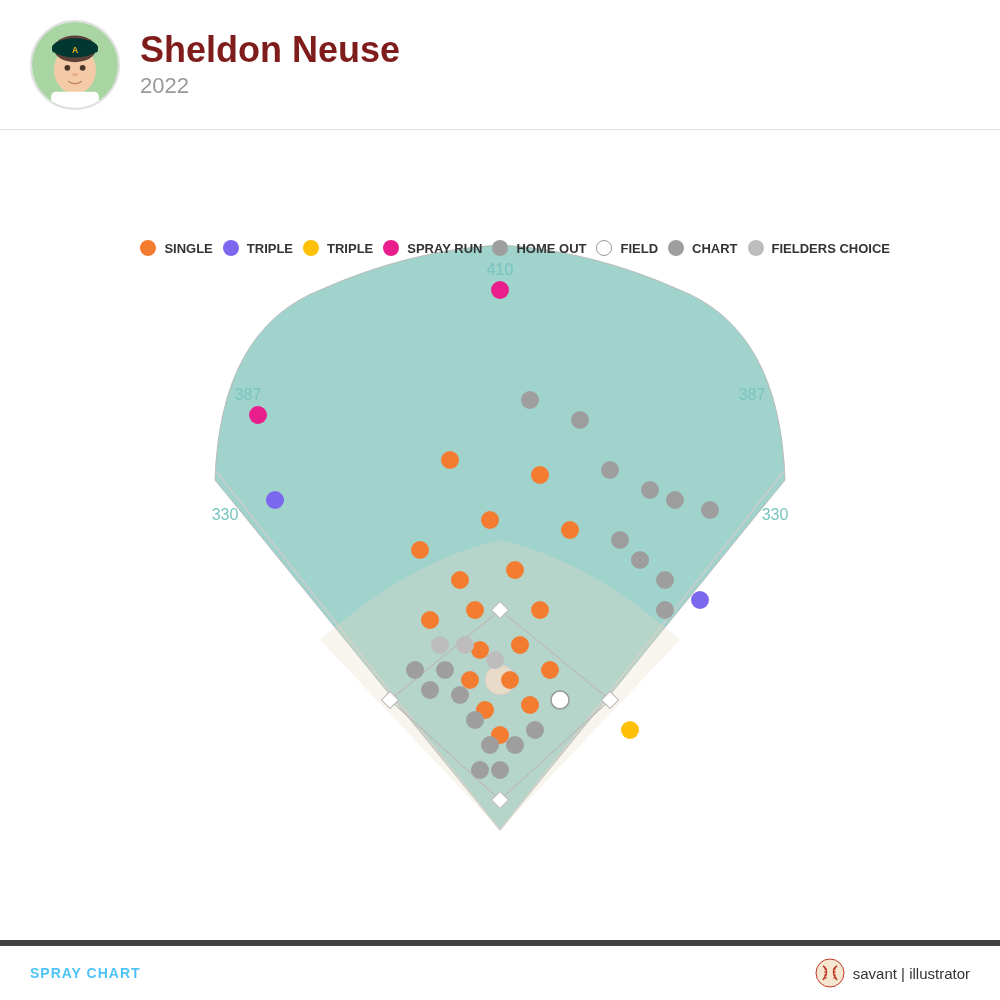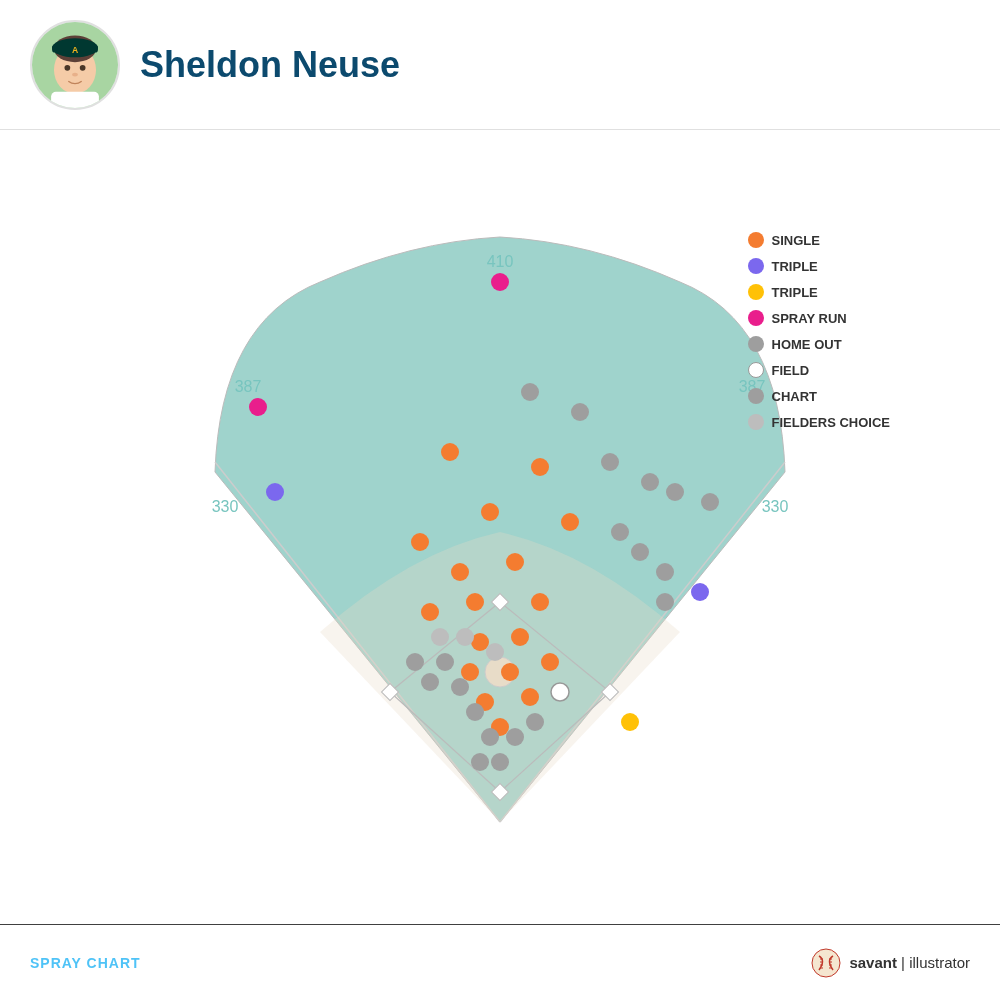--- a/index.html
+++ b/index.html
@@ -37,21 +37,21 @@
       align-items: center;
       justify-content: center;
     }
     
     .player-info {
       flex: 1;
     }
     .player-name {
       font-size: 36px;
       font-weight: 700;
-      color: #0c4a6e;
+      color: #7f1d1d;
       line-height: 1.1;
     }
     .player-year {
       font-size: 22px;
       color: #999;
       margin-top: 4px;
     }
     .mlb-logo {
       width: 80px;
       height: 60px;
@@ -74,21 +74,21 @@
     .spray-svg {
       width: 100%;
       height: 100%;
     }
     
     .legend {
       position: absolute;
       right: -10px;
       top: 50px;
       display: flex;
-      flex-direction: column;
+      flex-direction: row;
       gap: 10px;
     }
     .legend-item {
       display: flex;
       align-items: center;
       gap: 8px;
     }
     .legend-dot {
       width: 16px;
       height: 16px;
@@ -96,22 +96,22 @@
       flex-shrink: 0;
     }
     .legend-label {
       font-size: 13px;
       font-weight: 600;
       color: #333;
       white-space: nowrap;
     }
     
     .footer {
-      height: 76px;
-      border-top: 1px solid #404040;
+      height: 60px;
+      border-top: 6px solid #404040;
       display: flex;
       align-items: center;
       justify-content: space-between;
       padding: 0 30px;
     }
     .footer-left {
       font-size: 14px;
       font-weight: 700;
       color: #4fc3f7;
       letter-spacing: 1px;
@@ -125,21 +125,21 @@
     }
     .savant-logo-ball {
       width: 30px;
       height: 30px;
     }
     .savant-text {
       font-size: 15px;
       color: #333;
     }
     .savant-text span {
-      font-weight: 700;
+      font-weight: 400;
     }
   </style>
 </head>
 <body>
 
 <div class="page">
 
   <div class="header">
     <div class="avatar">
 
@@ -160,20 +160,21 @@
 
         <ellipse cx="45" cy="27" rx="24" ry="10" fill="#003831"></ellipse>
         <rect x="21" y="24" width="48" height="8" rx="3" fill="#003831"></rect>
         <text x="45" y="32" text-anchor="middle" font-size="9" fill="#efb21e" font-weight="bold">A</text>
 
         <rect x="20" y="73" width="50" height="20" rx="5" fill="#ffffff"></rect>
       </svg>
     </div>
     <div class="player-info">
       <div class="player-name">Sheldon Neuse</div>
+      <div class="player-year">2022</div>
     </div>
 
   </div>
 
   <div class="chart-area">
     <div class="chart-container">
       
       <svg class="spray-svg" viewBox="0 0 760 690" xmlns="http://www.w3.org/2000/svg">
 
         <path d="M380 640 

